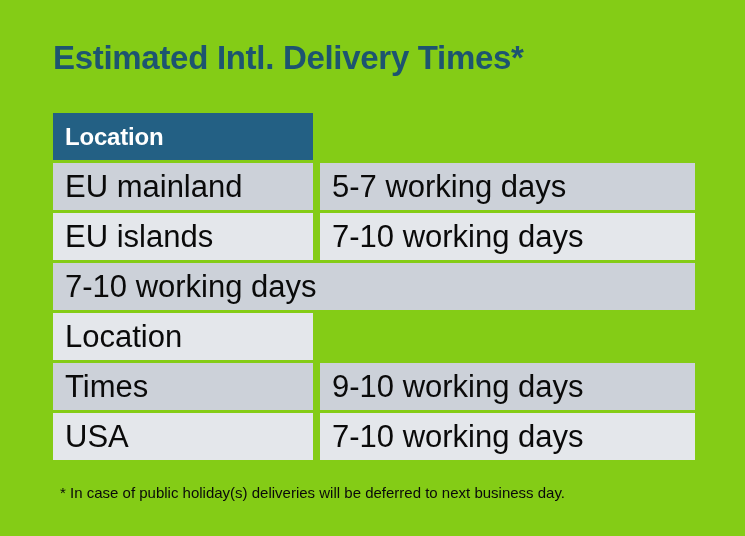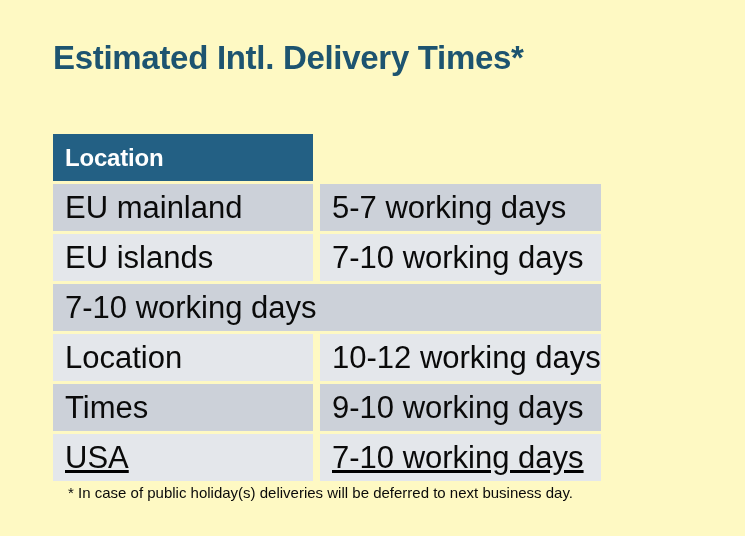--- a/index.html
+++ b/index.html
@@ -11,21 +11,21 @@
     width: 745px;
     height: 536px;
     font-family: "Liberation Sans", sans-serif;
     -webkit-font-smoothing: antialiased;
     overflow: hidden;
   }
   .page {
     position: relative;
     width: 745px;
     height: 536px;
-    background: #fef9c3;
+    background: #84cc16;
     box-sizing: border-box;
   }
 
   
   .title {
     position: absolute;
     left: 53px;
     top: 36px;
     font-size: 33px;
     font-weight: bold;
@@ -33,32 +33,30 @@
     color: #1d5470;
     white-space: nowrap;
     line-height: 44px;
   }
 
   
   .delivery-table {
     position: absolute;
     left: 53px;
     top: 113px;
-    width: 548px;
-    margin-top: 21px;
+    width: 642px;
   }
   .row {
     display: flex;
     width: 100%;
     height: 47px;
     margin-bottom: 3px;
   }
   .row:last-child {
     margin-bottom: 0;
-    text-decoration: underline;
   }
   .cell {
     display: flex;
     align-items: center;
     box-sizing: border-box;
     padding: 0 12px;
     font-size: 31px;
     color: #0a0a0a;
     line-height: 1;
     white-space: nowrap;
@@ -89,21 +87,21 @@
   .row-dark .cell {
     background: #ccd1d9;
   }
   .row-light .cell {
     background: #e4e7eb;
   }
 
   
   .footnote {
     position: absolute;
-    left: 68px;
+    left: 60px;
     top: 483px;
     font-size: 15px;
     color: #0a0a0a;
     line-height: 20px;
     white-space: nowrap;
   }
 </style>
 </head>
 <body>
 
@@ -126,21 +124,20 @@
       <div class="cell col-location">EU islands</div>
       <div class="cell col-delivery">7-10 working days</div>
     </div>
 
     <div class="row row-dark">
       <div class="cell col-delivery">7-10 working days</div>
     </div>
 
     <div class="row row-light">
       <div class="cell col-location">Location</div>
-      <div class="cell col-delivery">10-12 working days</div>
     </div>
 
     <div class="row row-dark">
       <div class="cell col-location">Times</div>
       <div class="cell col-delivery">9-10 working days</div>
     </div>
 
     <div class="row row-light">
       <div class="cell col-location">USA</div>
       <div class="cell col-delivery">7-10 working days</div>

